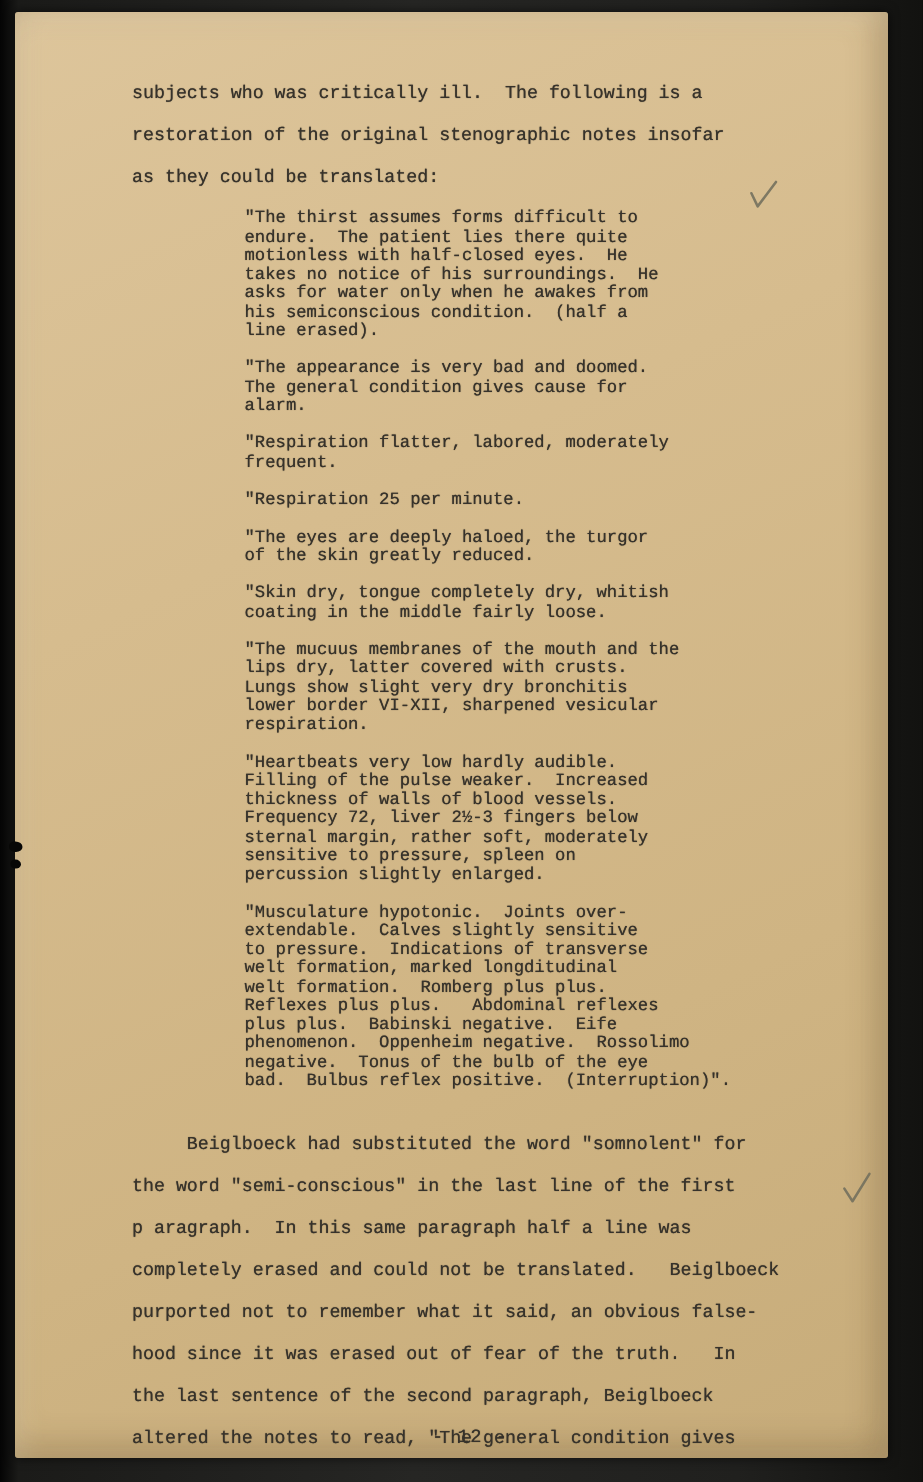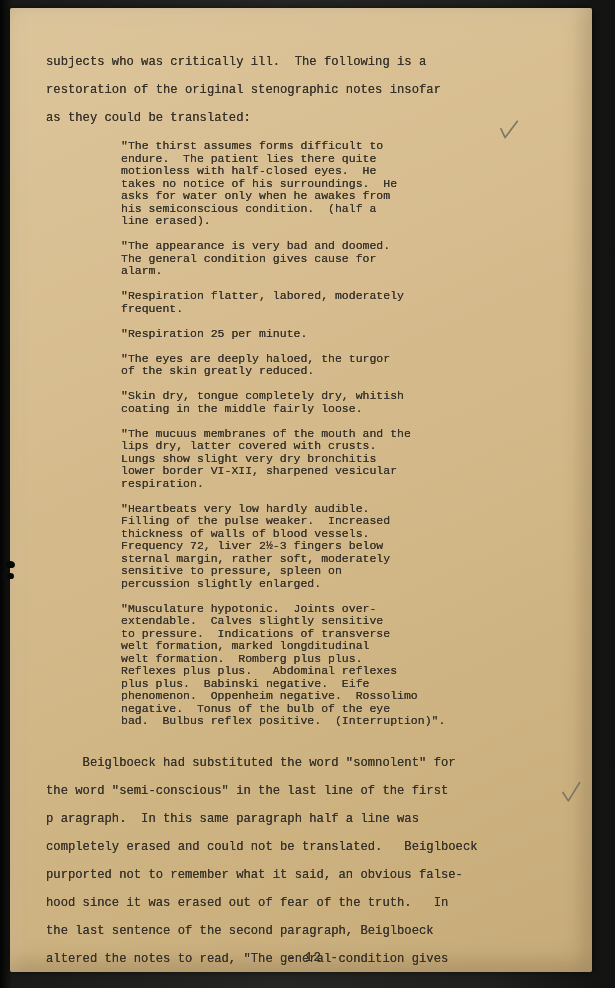--- a/index.html
+++ b/index.html
@@ -20,21 +20,21 @@
     box-shadow:
       inset -10px 0 20px rgba(70, 48, 22, 0.16),
       inset 0 -12px 20px rgba(70, 48, 22, 0.14),
       inset 5px 5px 16px rgba(255, 244, 214, 0.28),
       0 0 7px rgba(0, 0, 0, 0.65);
     border-radius: 2px;
     overflow: hidden;
   }
 
   .body-text {
-    padding: 40px 0 0 36px;
+    padding: 40px 0 0 78px;
     color: #36322b;
     text-shadow: 0 0 0.6px rgba(44, 39, 31, 0.85);
   }
 
   .main {
     white-space: pre;
     font-size: 12.2px;
     line-height: 28px;
     margin-bottom: 8px;
   }

